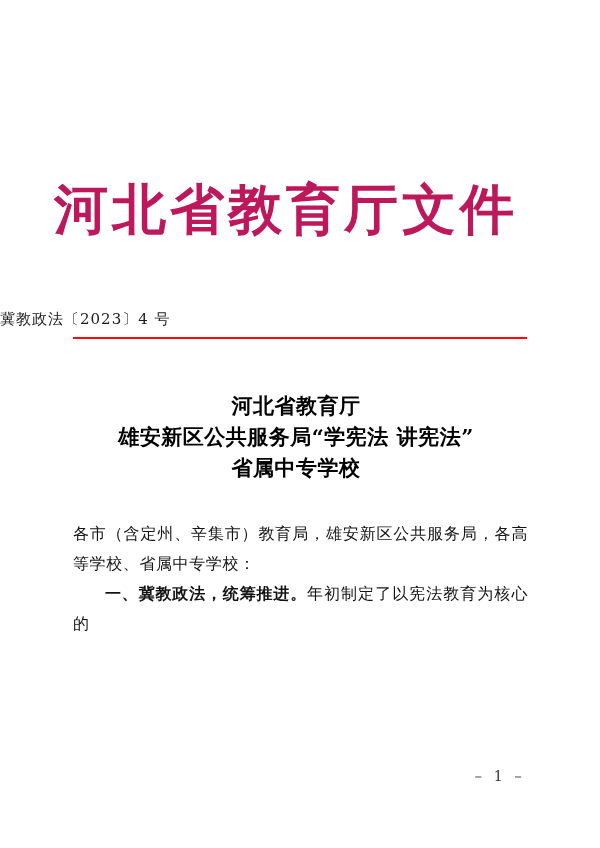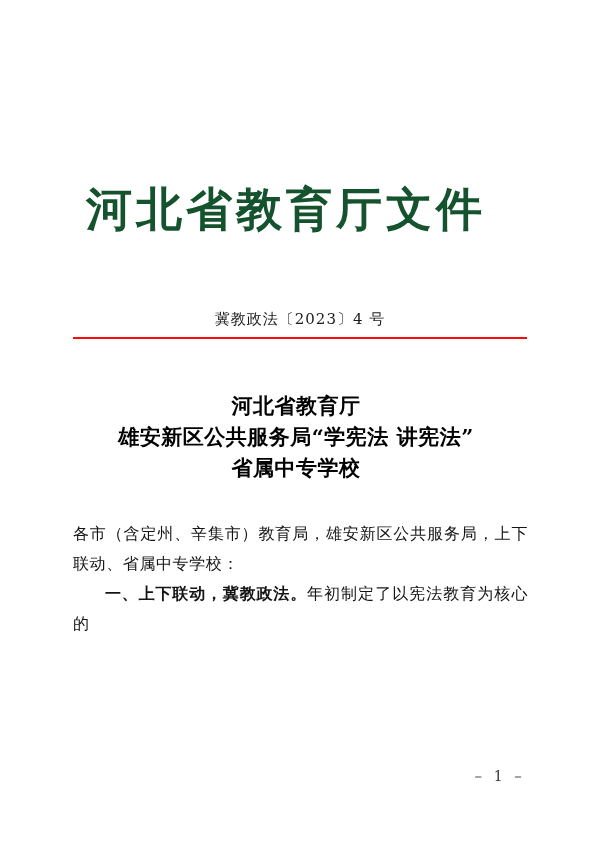--- a/index.html
+++ b/index.html
@@ -23,37 +23,37 @@
     background: #ffffff;
   }
 
   
   .masthead {
     position: absolute;
     top: 178px;
     left: 0;
     width: 568px;
     text-align: center;
-    color: #14532d;
+    color: #be185d;
     font-family: "DejaVu Serif", "Liberation Serif", serif;
     font-weight: 700;
-    font-size: 46px;
+    font-size: 54px;
     line-height: 62px;
     letter-spacing: 4px;
     text-indent: 4px;
     white-space: nowrap;
   }
 
   
   .doc-number {
     position: absolute;
     top: 309px;
     left: 0;
     width: 600px;
-    text-align: center;
+    text-align: left;
     font-family: "DejaVu Serif", "Liberation Serif", serif;
     font-size: 15px;
     line-height: 20px;
     letter-spacing: 1px;
     color: #1a1a1a;
   }
 
   
   .red-rule {
     position: absolute;
@@ -133,23 +133,23 @@
 
   <div class="red-rule"></div>
 
   <div class="doc-title">
     <span class="tline">河北省教育厅</span>
     <span class="tline">雄安新区公共服务局“学宪法 讲宪法”</span>
     <span class="tline">省属中专学校</span>
   </div>
 
   <div class="body-block">
-    <p class="para">各市（含定州、辛集市）教育局，雄安新区公共服务局，上下联动、省属中专学校：</p>
+    <p class="para">各市（含定州、辛集市）教育局，雄安新区公共服务局，各高等学校、省属中专学校：</p>
 
 
     <p class="para indent">
-      <span class="sec-head">一、上下联动，冀教政法。</span><span>年初制定了以宪法教育为核心的</span>
+      <span class="sec-head">一、冀教政法，统筹推进。</span><span>年初制定了以宪法教育为核心的</span>
     </p>
   </div>
 
   <div class="page-footer">－ 1 －</div>
 
 </div>
 
 </body></html>

